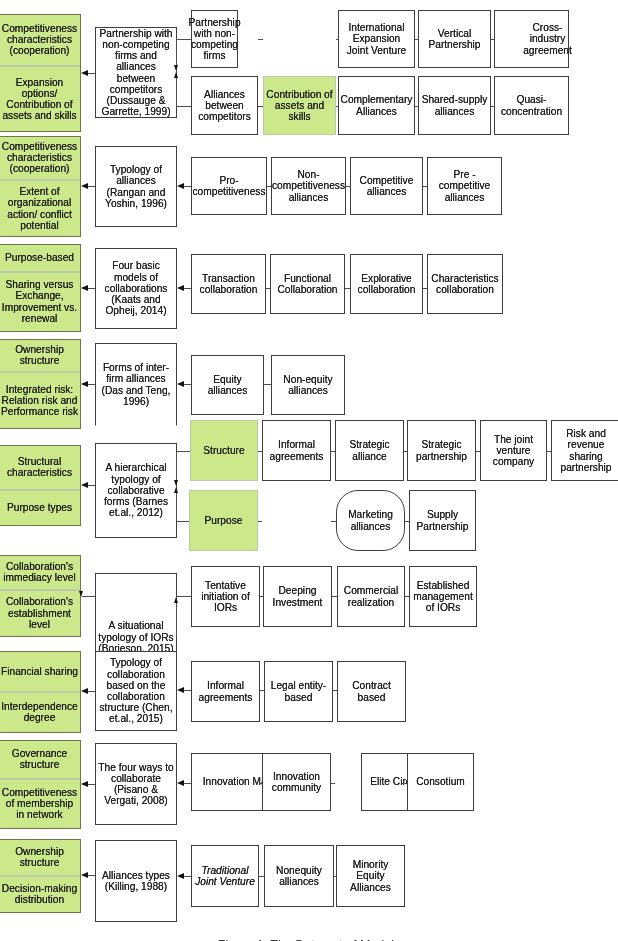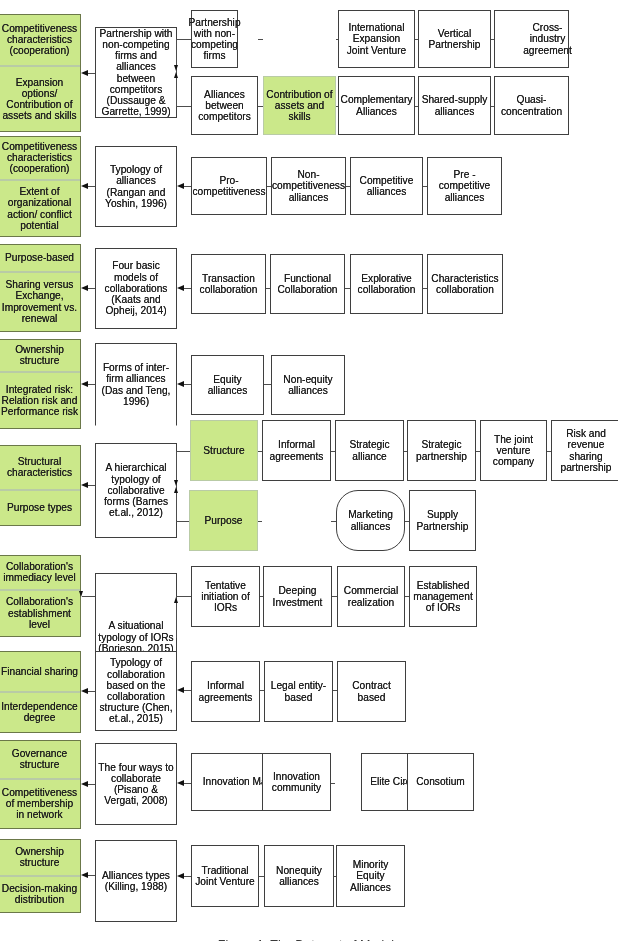--- a/index.html
+++ b/index.html
@@ -304,21 +304,21 @@
       <span>Decision-making distribution</span>
     </div>
 <div class="greengrp" style="left:-2px;top:838.5px;width:83px;height:74.0px;"></div>
 <div class="ln hln" style="left:87px;top:874.5px;width:8px;"></div>
 <div class="arrow al" style="left:81px;top:871.5px;"></div>
 <div class="box src" style="left:95px;top:792px;width:82px;height:82px;margin-top:48px;">
       <span>Alliances types (Killing, 1988)</span>
     </div>
 <div class="ln hln" style="left:183px;top:876px;width:8px;"></div>
 <div class="arrow al" style="left:177px;top:873px;"></div>
-<div class="box" style="left:191px;top:845px;width:68px;height:62px;">
+<div class="box" style="left:191px;top:845px;width:68px;height:62px;font-style:italic;">
       <span>Traditional Joint Venture</span>
     </div>
 <div class="ln hln" style="left:259px;top:876px;width:5px;"></div>
 <div class="box" style="left:264px;top:845px;width:70px;height:62px;">
       <span>Nonequity alliances</span>
     </div>
 <div class="ln hln" style="left:334px;top:876px;width:2px;"></div>
 <div class="box" style="left:336px;top:845px;width:69px;height:62px;">
       <span>Minority Equity Alliances</span>
     </div>

